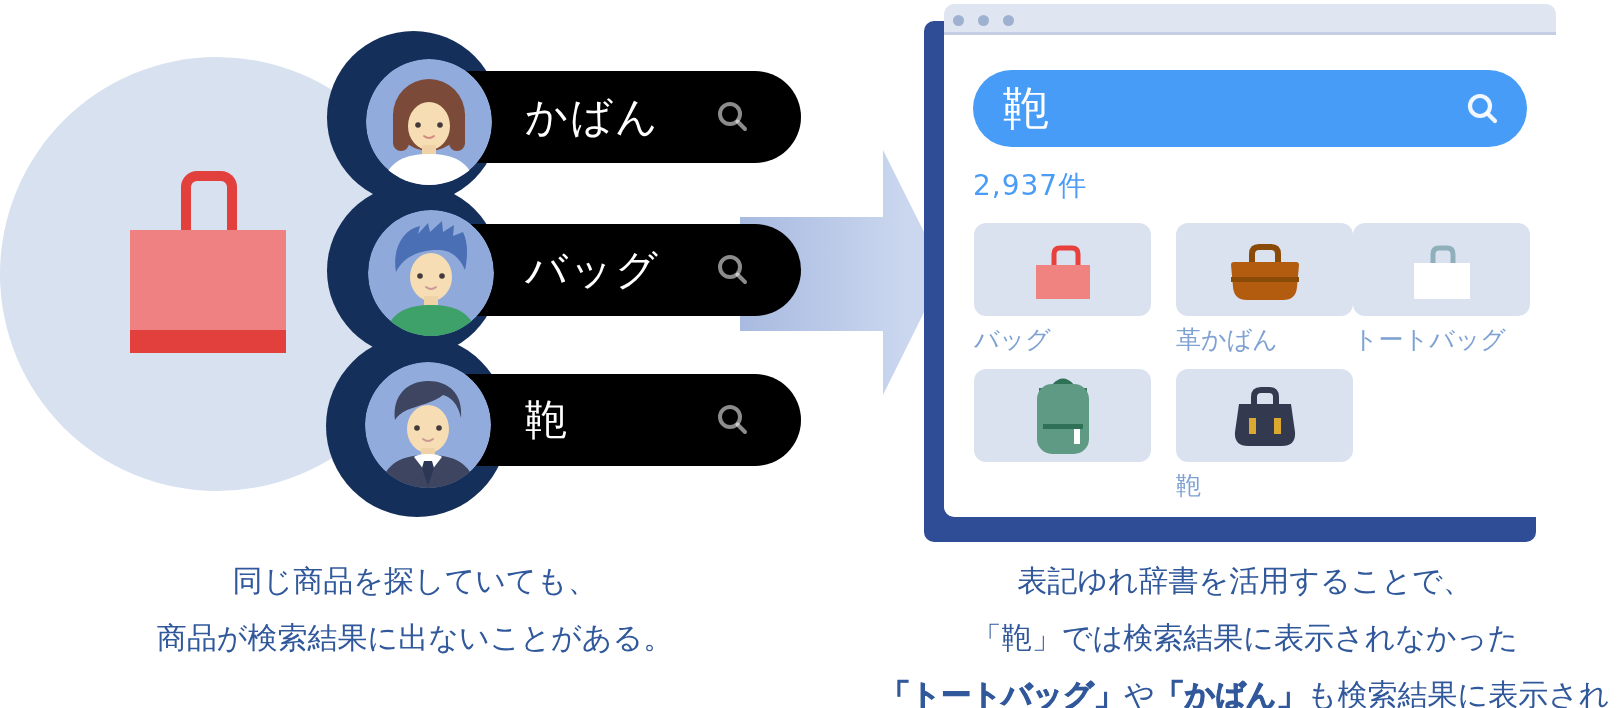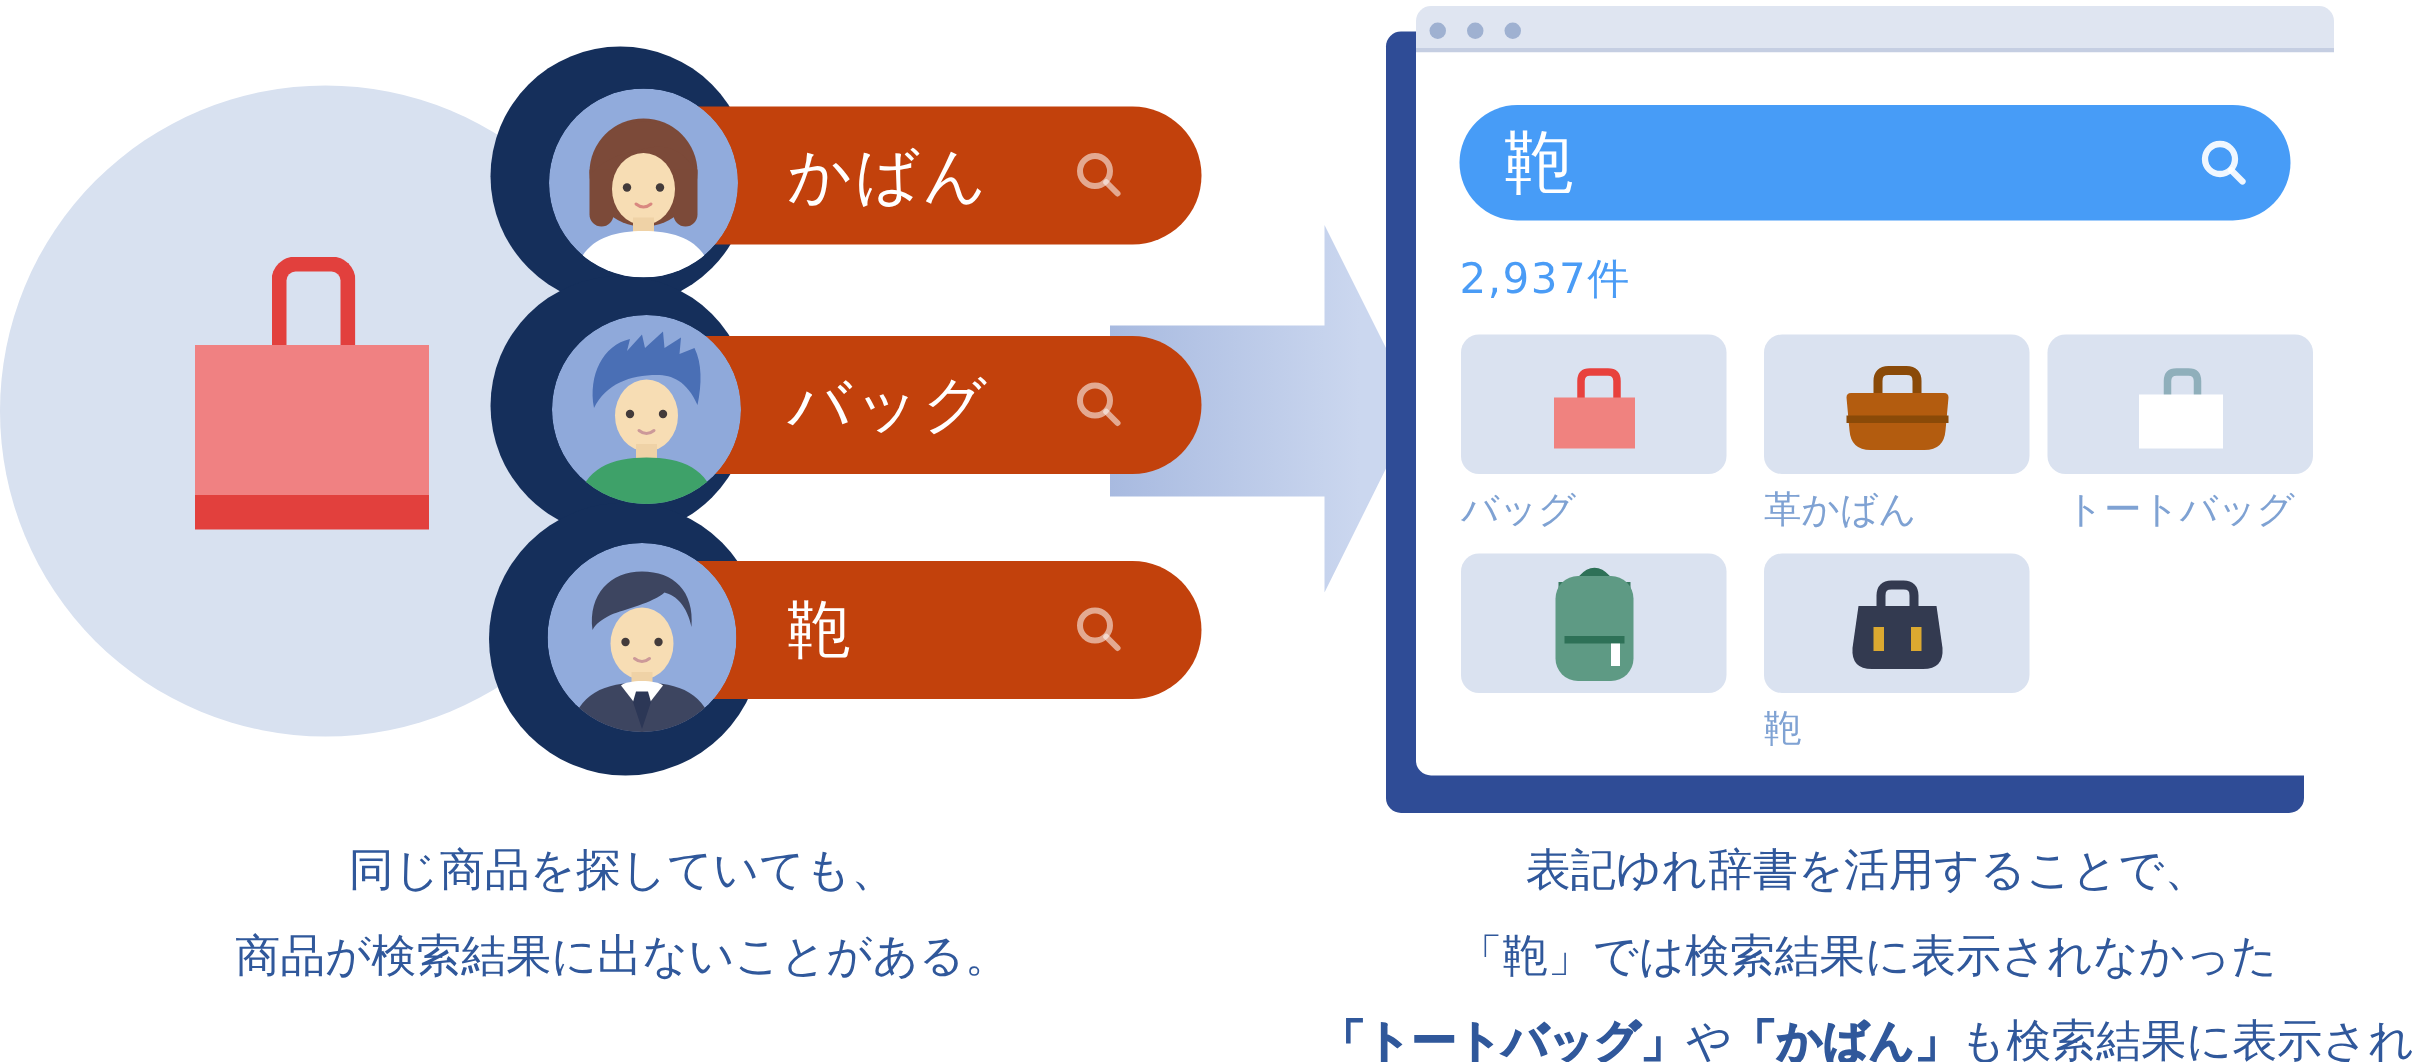--- a/index.html
+++ b/index.html
@@ -7,21 +7,21 @@
     position:relative;width:1623px;height:708px;overflow:hidden;background:#ffffff;
     font-family:"DejaVu Sans","Liberation Sans",sans-serif;
   }
   
   .big-circle{position:absolute;left:0;top:57px;width:434px;height:434px;border-radius:50%;background:#D8E1F0;}
   .bag-handle{position:absolute;left:181px;top:171px;width:56px;height:72px;border:10px solid #E2403D;border-bottom:none;border-radius:16px 16px 0 0;box-sizing:border-box;}
   .navy-blob{position:absolute;border-radius:50%;background:#152F5B;}
   .blob1{left:327px;top:31px;width:173px;height:173px;}
   .blob2{left:327px;top:184px;width:173px;height:173px;}
   .blob3{left:326px;top:335px;width:182px;height:182px;}
-  .query-pill{position:absolute;left:420px;width:381px;height:92px;border-radius:46px;background:#c2410c;}
+  .query-pill{position:absolute;left:420px;width:381px;height:92px;border-radius:46px;background:#000000;}
   .pill1{top:71px;} .pill2{top:224px;} .pill3{top:374px;}
   .query-text{position:absolute;left:105px;top:0;height:92px;line-height:92px;font-size:42px;font-weight:500;color:#ffffff;letter-spacing:2px;white-space:nowrap;}
   .pill-search{position:absolute;left:295px;top:28px;width:36px;height:36px;}
   .avatar{position:absolute;width:126px;height:126px;border-radius:50%;overflow:hidden;}
   .av1{left:366px;top:59px;} .av2{left:368px;top:210px;} .av3{left:365px;top:362px;}
   
   .flow-arrow{
     position:absolute;left:740px;top:150px;width:208px;height:245px;
     background:linear-gradient(90deg,#A8BAE0 0%,#CBD7EF 80%);
     clip-path:polygon(0 67px,143px 67px,143px 0,204px 122px,143px 245px,143px 181px,0 181px);
@@ -30,21 +30,21 @@
   .window-backdrop{position:absolute;left:924px;top:21px;width:612px;height:521px;border-radius:10px;background:#2F4C96;}
   .browser{position:absolute;left:944px;top:4px;width:612px;height:513px;border-radius:10px;background:#ffffff;}
   .titlebar{position:absolute;left:0;top:0;width:612px;height:28px;background:#DFE5F1;border-bottom:3px solid #C5CEE2;border-radius:10px 10px 0 0;}
   .dot{position:absolute;top:11px;width:11px;height:11px;border-radius:50%;background:#9FB1D1;}
   .d1{left:9px;} .d2{left:34px;} .d3{left:59px;}
   .search-bar{position:absolute;left:29px;top:66px;width:554px;height:77px;border-radius:39px;background:#479CF7;}
   .search-value{position:absolute;left:30px;top:0;height:77px;line-height:77px;font-size:46px;color:#ffffff;font-weight:500;}
   .bar-search-icon{position:absolute;right:26px;top:21px;width:36px;height:36px;}
   .result-count{position:absolute;left:29px;top:163px;font-size:28px;font-weight:500;color:#4A9CF6;letter-spacing:1px;}
   .cell{position:absolute;width:177px;}
-  .c1{left:30px;} .c2{left:232px;} .c3{left:421px;text-align:center;}
+  .c1{left:30px;} .c2{left:232px;} .c3{left:409px;}
   .r1{top:219px;} .r2{top:365px;}
   .tile{width:177px;height:93px;border-radius:12px;background:#DAE2F0;display:flex;align-items:center;justify-content:center;}
   .tile-label{margin-top:7px;font-size:25px;font-weight:500;color:#7FA2D3;white-space:nowrap;}
   
   .cap{position:absolute;top:552px;font-size:30px;line-height:57px;font-weight:500;color:#30589B;text-align:center;}
   .cap-left{left:85px;width:660px;}
   .cap-right{left:875px;width:740px;}
   .cap .b{font-weight:800;-webkit-text-stroke:1px #30589B;}
 </style>
 </head>

